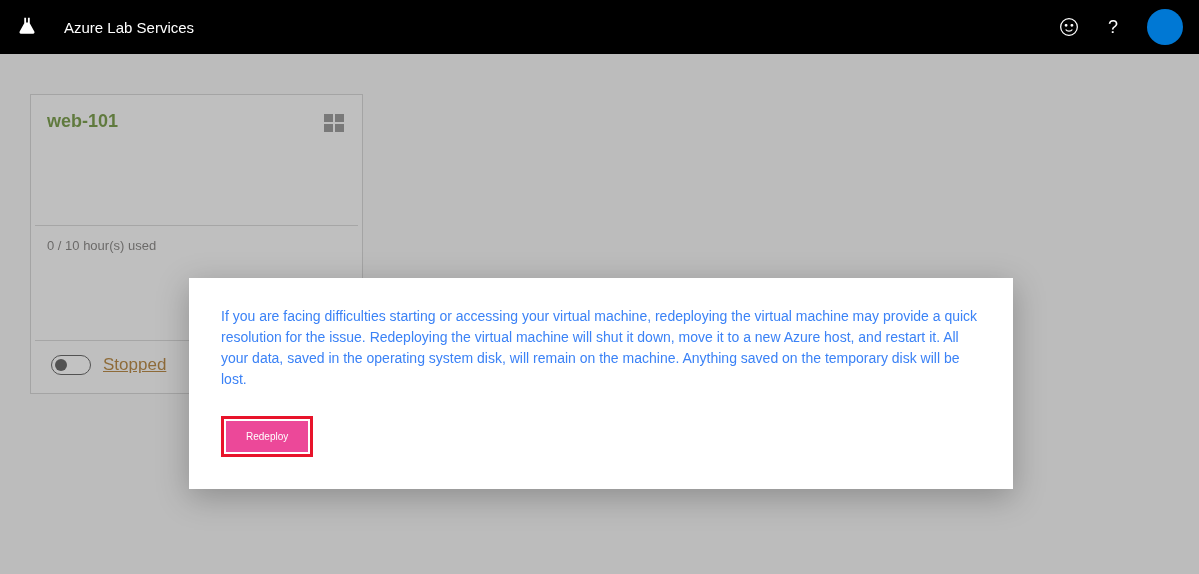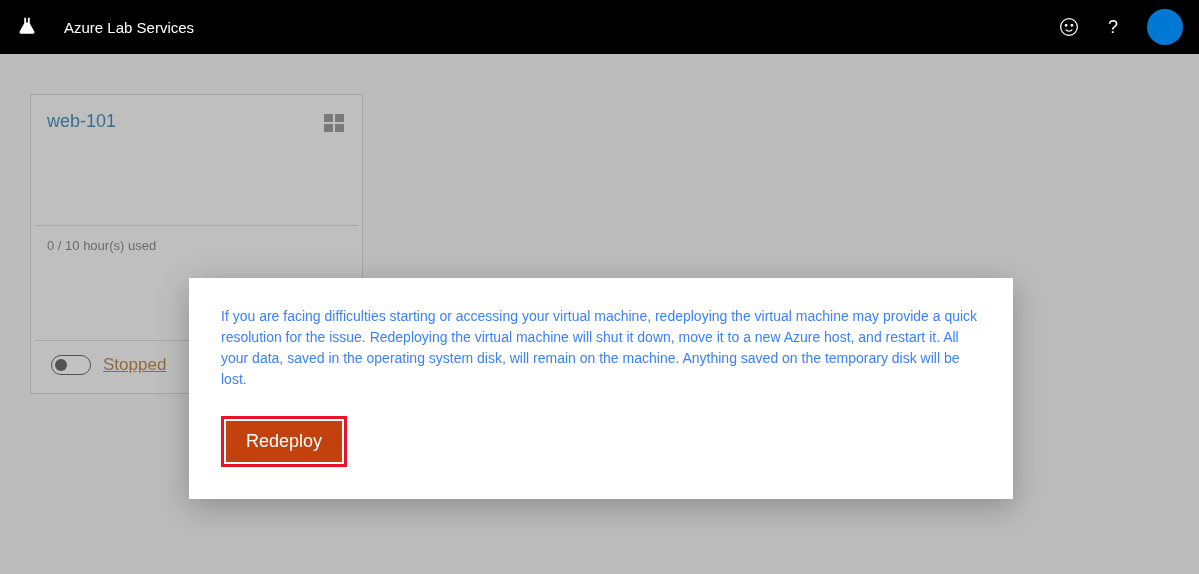--- a/index.html
+++ b/index.html
@@ -74,21 +74,22 @@
     }
     .vm-card-header {
       padding: 16px 16px 0 16px;
       display: flex;
       justify-content: space-between;
       align-items: flex-start;
       height: 130px;
     }
     .vm-name {
       font-size: 18px;
-      color: #0369a1;
+      color: #4d7c0f;
+      font-weight: bold;
     }
     .windows-icon {
       width: 24px;
       height: 24px;
       color: #7a7a7a;
     }
     .vm-divider {
       border-top: 1px solid #ccc;
       margin: 0 4px;
     }
@@ -162,25 +163,25 @@
       cursor: pointer;
       color: #605e5c;
     }
     .dialog-body {
       font-size: 14px;
       line-height: 1.5;
       color: #3b82f6;
       margin-bottom: 26px;
     }
     .redeploy-btn {
-      background: #c2410c;
+      background: #ec4899;
       color: #fff;
       border: none;
       padding: 10px 20px;
-      font-size: 18px;
+      font-size: 10px;
       cursor: pointer;
       font-family: inherit;
     }
     .highlight-box {
       border: 3px solid #e8132a;
       display: inline-block;
       padding: 2px;
     }
     .help-q {
       font-size: 18px;

